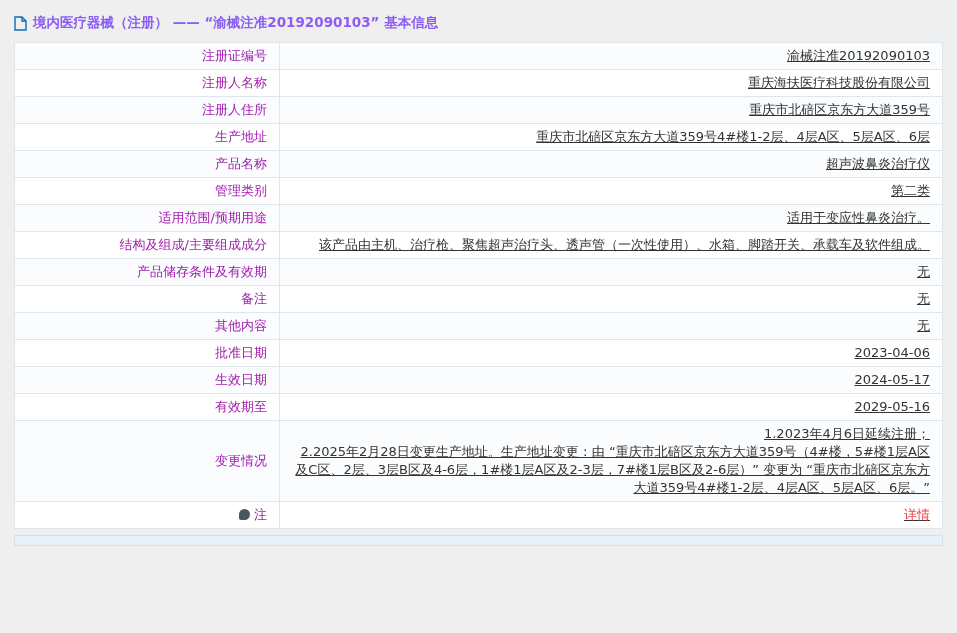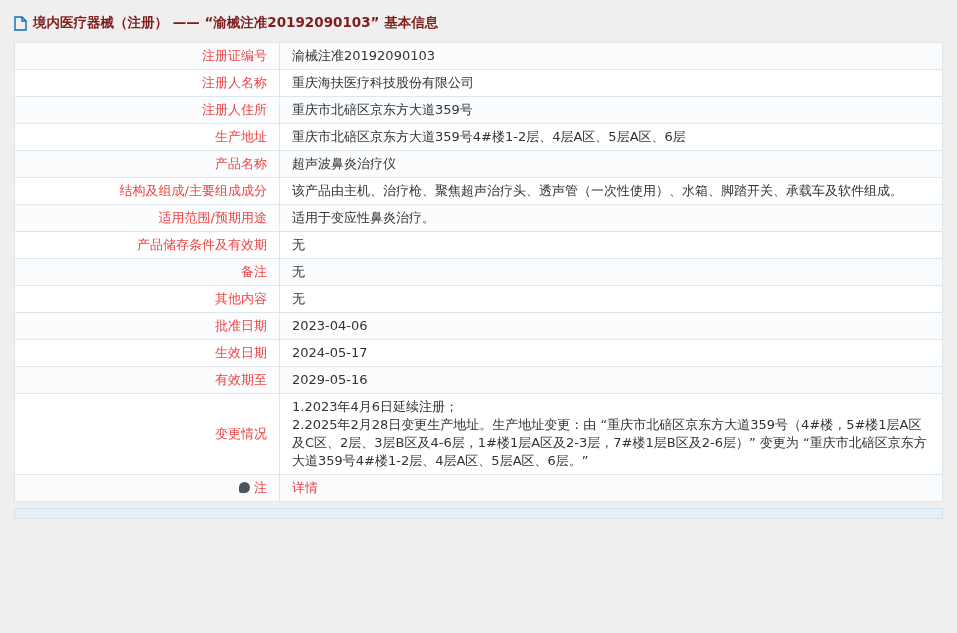--- a/index.html
+++ b/index.html
@@ -15,21 +15,21 @@
     height: 633px;
     box-sizing: border-box;
     padding: 6px 14px 0 14px;
     overflow: hidden;
   }
   .page-header {
     display: flex;
     align-items: center;
     gap: 6px;
     padding: 8px 2px 10px 0;
-    color: #7f1d1d;
+    color: #8b5cf6;
     font-weight: bold;
     font-size: 13.5px;
   }
   .doc-icon {
     display: inline-flex;
     width: 13px;
     height: 15px;
     flex: 0 0 auto;
   }
   table.info-table {
@@ -45,27 +45,28 @@
     line-height: 18px;
     vertical-align: middle;
     word-break: break-all;
   }
   table.info-table tr:nth-child(odd) {
     background: #fafcfe;
   }
   td.label-cell {
     width: 240px;
     text-align: right;
-    color: #ef4444;
+    color: #a21caf;
     white-space: nowrap;
   }
   td.value-cell {
-    text-align: left;
+    text-align: right;
     color: #333;
     white-space: pre-line;
+    text-decoration: underline;
   }
   .note-icon {
     display: inline-block;
     width: 11px;
     height: 11px;
     border-radius: 50% 50% 50% 2px;
     background: #4a5560;
     margin-right: 4px;
     vertical-align: -1px;
   }
@@ -114,26 +115,30 @@
         </tr>
         <tr>
           <td class="label-cell">生产地址</td>
           <td class="value-cell">重庆市北碚区京东方大道359号4#楼1-2层、4层A区、5层A区、6层</td>
         </tr>
         <tr>
           <td class="label-cell">产品名称</td>
           <td class="value-cell">超声波鼻炎治疗仪</td>
         </tr>
         <tr>
-          <td class="label-cell">结构及组成/主要组成成分</td>
-          <td class="value-cell">该产品由主机、治疗枪、聚焦超声治疗头、透声管（一次性使用）、水箱、脚踏开关、承载车及软件组成。</td>
+          <td class="label-cell">管理类别</td>
+          <td class="value-cell">第二类</td>
         </tr>
         <tr>
           <td class="label-cell">适用范围/预期用途</td>
           <td class="value-cell">适用于变应性鼻炎治疗。</td>
+        </tr>
+        <tr>
+          <td class="label-cell">结构及组成/主要组成成分</td>
+          <td class="value-cell">该产品由主机、治疗枪、聚焦超声治疗头、透声管（一次性使用）、水箱、脚踏开关、承载车及软件组成。</td>
         </tr>
         <tr>
           <td class="label-cell">产品储存条件及有效期</td>
           <td class="value-cell">无</td>
         </tr>
         <tr>
           <td class="label-cell">备注</td>
           <td class="value-cell">无</td>
         </tr>
         <tr>

